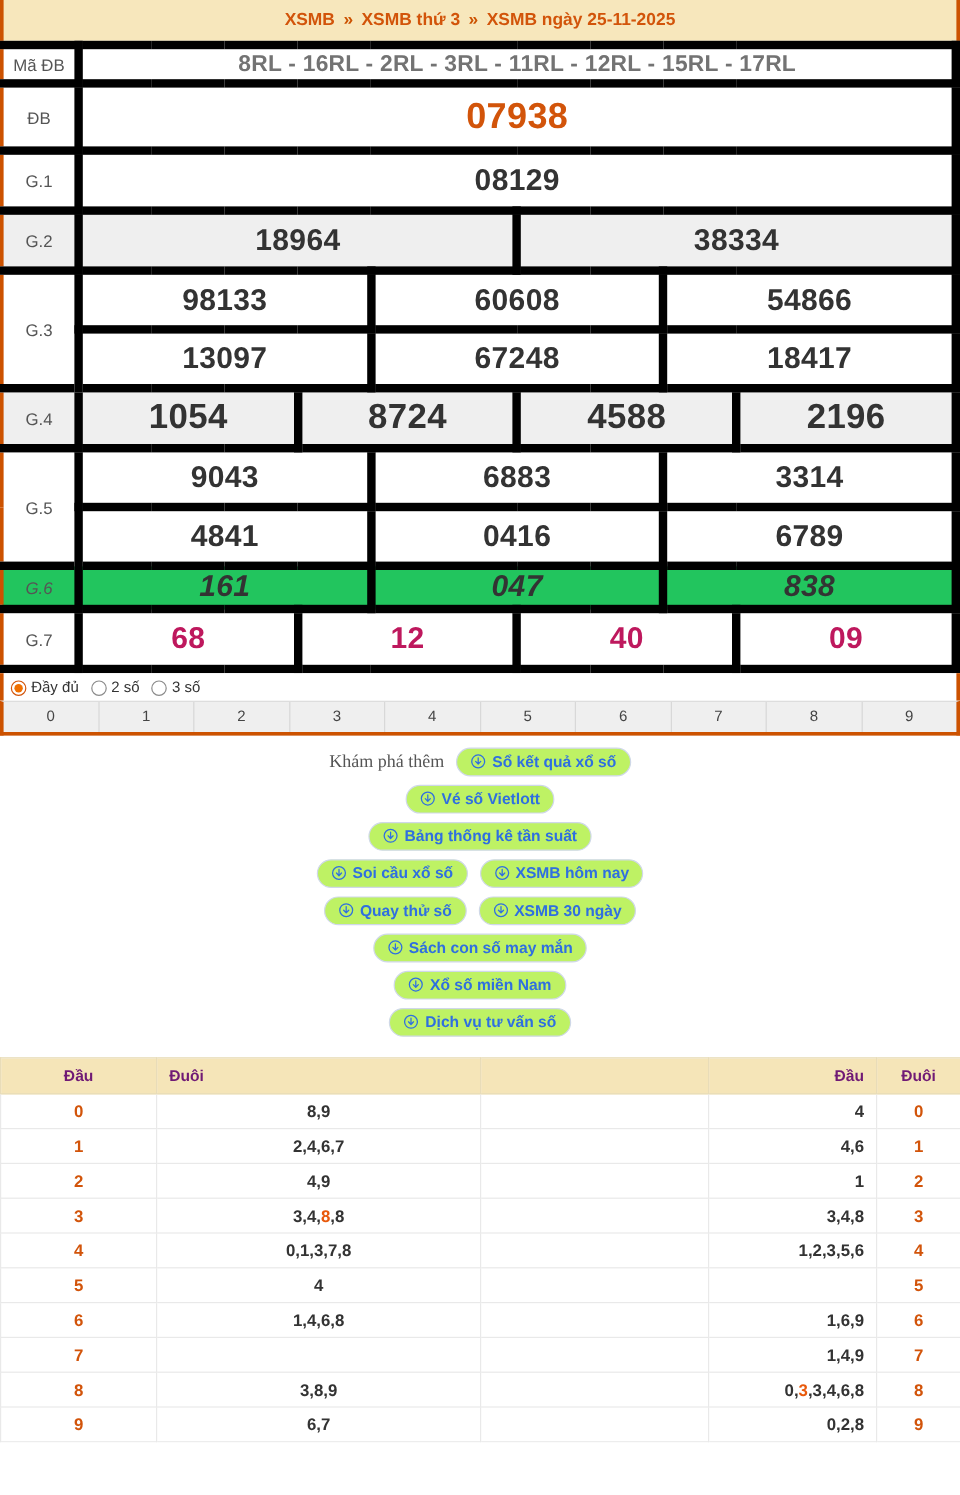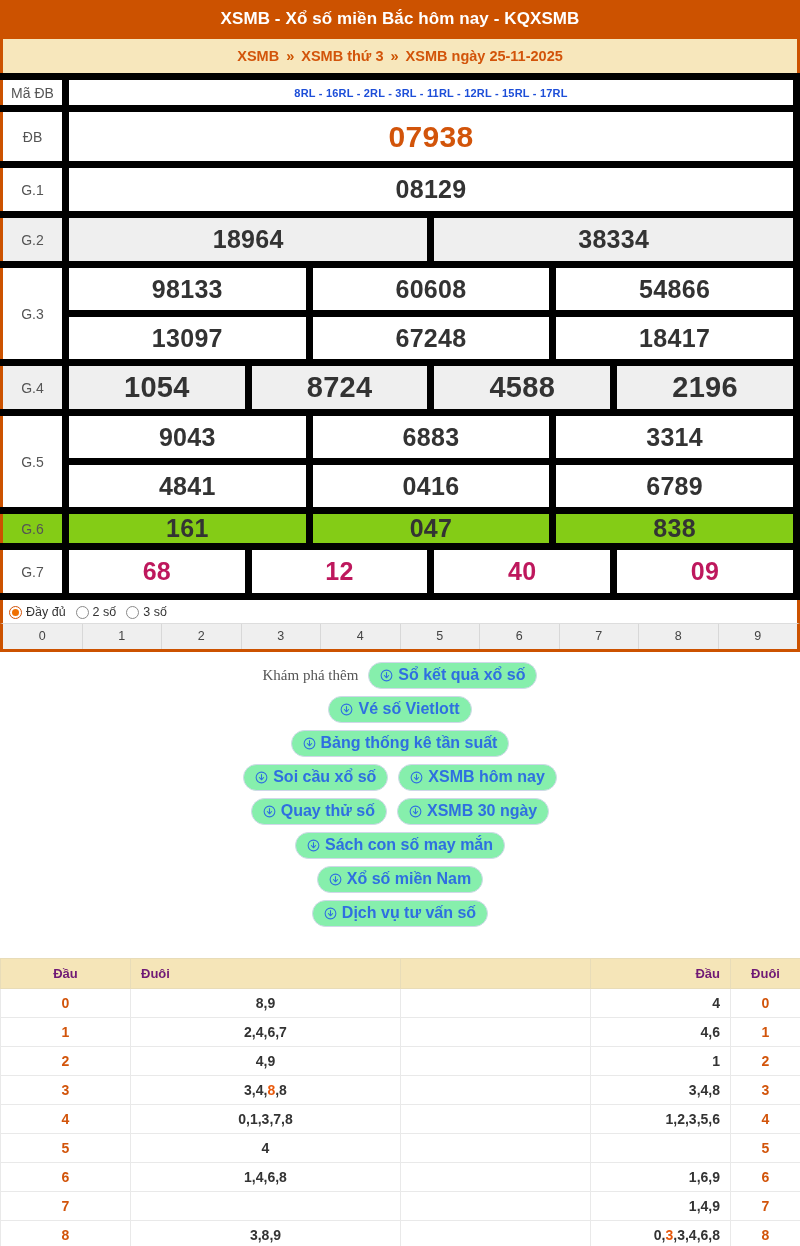--- a/index.html
+++ b/index.html
@@ -59,38 +59,38 @@
     font-weight: normal;
     border-left: none;
   }
   .num {
     font-weight: bold;
     color: #333333;
     letter-spacing: .3px;
   }
   .row-madb td { height: 32px; }
   .madb-codes {
-    color: #1d4ed8;
+    color: #737373;
     font-weight: bold;
-    font-size: 11px;
+    font-size: 19px;
     letter-spacing: .2px;
   }
   .row-db td { height: 56px; }
   .db-num { color: #d2540a; font-size: 30px; font-weight: bold; }
   .row-g1 td { height: 50px; }
   .g1-num { font-size: 25px; }
   .row-g2 td { height: 50px; background: #efefef; }
   .g2-num { font-size: 25px; }
   .row-g3 td { height: 49px; }
   .g3-num { font-size: 25px; }
   .row-g4 td { height: 50px; background: #efefef; }
   .g4-num { font-size: 29px; }
   .row-g5 td { height: 49px; }
   .g5-num { font-size: 25px; }
-  .row-g6 td { height: 36px; background: #84cc16; }
+  .row-g6 td { height: 36px; background: #22c55e; font-style: italic; }
   .g6-num { font-size: 25px; }
   .row-g7 td { height: 50px; }
   .g7-num { color: #be185d; font-size: 25px; font-weight: bold; }
   .cell-span { border-bottom: none !important; }
 
   
   .filterbar {
     border-left: 3px solid #cc5200;
     border-right: 3px solid #cc5200;
     background: #ffffff;
@@ -127,21 +127,21 @@
     text-align: center;
     font-size: 12.5px;
     color: #444444;
     padding: 5px 0 6px;
     border-right: 1px solid #d8d8d8;
   }
   .digits .dg:last-child { border-right: none; }
 
   
   .explore {
-    padding: 10px 0 24px;
+    padding: 10px 0 10px;
     text-align: center;
   }
   .exp-row {
     display: flex;
     justify-content: center;
     align-items: center;
     gap: 10px;
     margin-bottom: 7px;
   }
   .exp-label {
@@ -150,23 +150,23 @@
     color: #555555;
   }
   .chip {
     display: inline-flex;
     align-items: center;
     gap: 5px;
     border: 1px solid #cfd8e8;
     border-radius: 14px;
     padding: 3px 11px 4px;
     color: #2f6fe0;
-    font-size: 16px;
+    font-size: 13px;
     font-weight: bold;
-    background: #86efac;
+    background: #bef264;
     white-space: nowrap;
   }
   .chip svg { display: block; flex: none; }
 
   
   .stats {
     border-collapse: collapse;
     width: 800px;
     table-layout: fixed;
     border-top: 1px solid #e3e3e3;
@@ -194,21 +194,20 @@
   .stats .key-r { color: #d2540a; font-weight: bold; text-align: center; }
   .stats .vals { font-weight: bold; }
   .stats .vals-r { font-weight: bold; text-align: right; }
   .hl { color: #e8590c; }
 </style>
 </head>
 <body>
 
 <div class="page">
 
-  <div class="titlebar">XSMB - Xổ số miền Bắc hôm nay - KQXSMB</div>
 
   <div class="breadcrumb">
     <span>XSMB</span>
     <span class="sep">»</span>
     <span>XSMB thứ 3</span>
     <span class="sep">»</span>
     <span>XSMB ngày 25-11-2025</span>
   </div>
 
   <table class="results">

